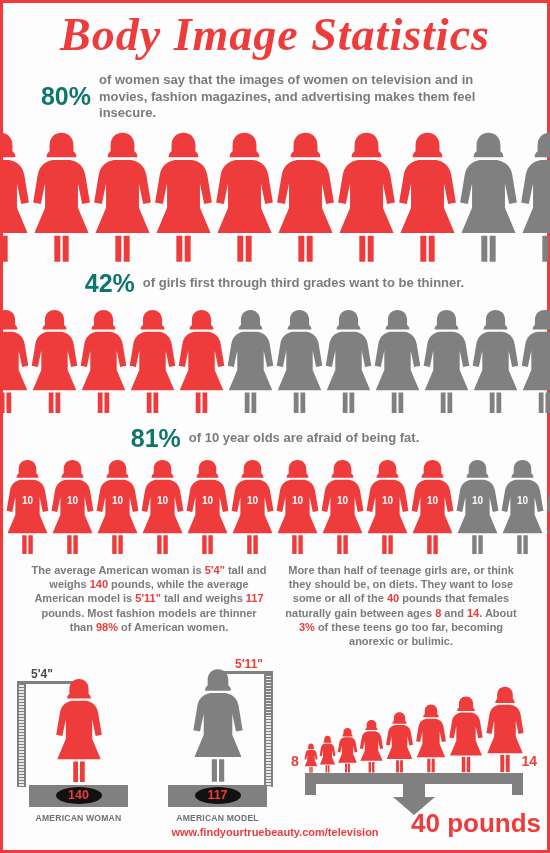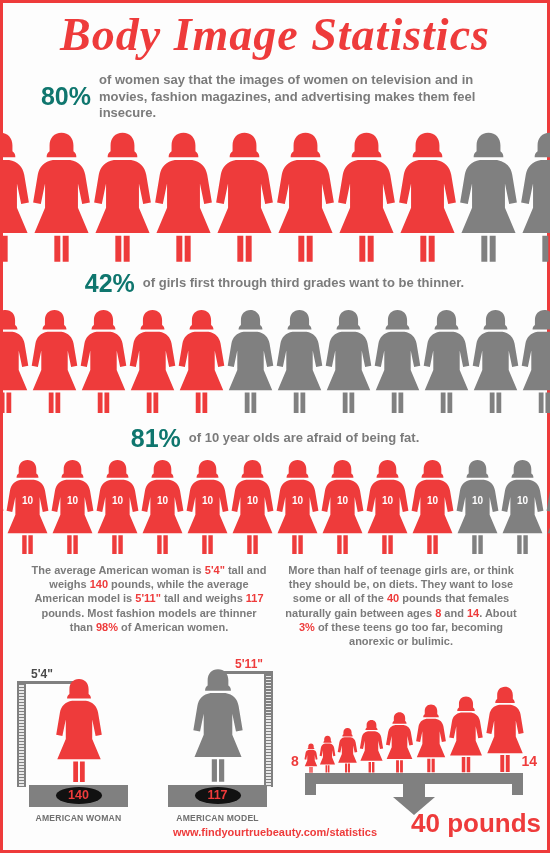--- a/index.html
+++ b/index.html
@@ -536,14 +536,14 @@
       </div>
       <span class="down-arrow">
         <svg width="58" height="36" viewBox="0 0 58 36">
             <path d="M18 0 h22 v18 h10 L29 36 8 18 h10 z" fill="#808080"></path>
           </svg>
       </span>
       <div class="pounds-label">40 pounds</div>
     </div>
   </div>
 
-  <div class="footer">www.findyourtruebeauty.com/statistics</div>
+  <div class="footer">www.findyourtruebeauty.com/television</div>
 </div>
 
 </body></html>

